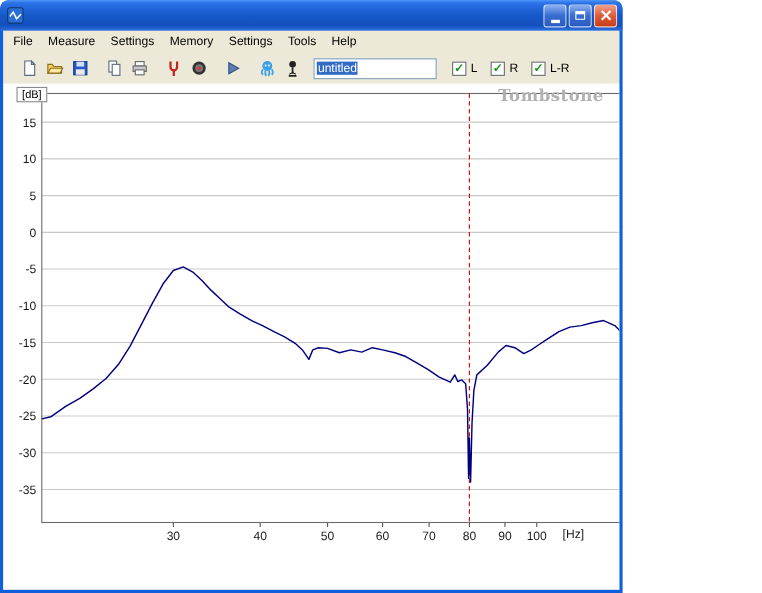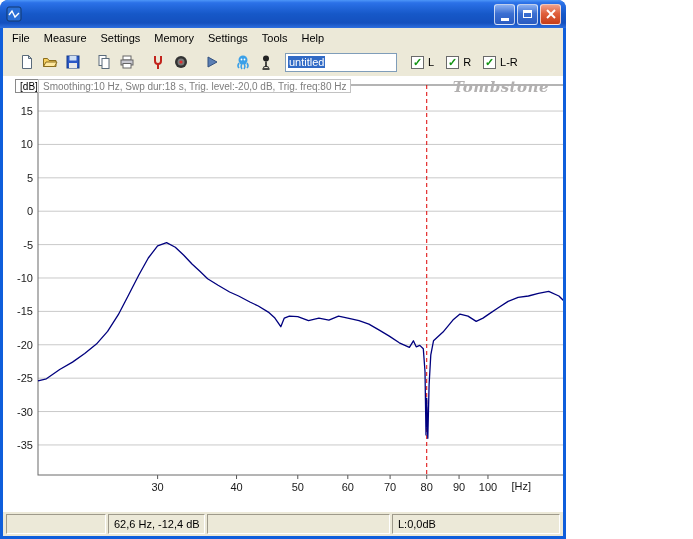--- a/index.html
+++ b/index.html
@@ -42,21 +42,21 @@
 
   
   .chart{flex:1;position:relative;background:#fff;overflow:hidden}
   .chart svg{position:absolute;left:0;top:0}
   .chart text.tick{font-family:"Liberation Sans",sans-serif;font-size:11px;fill:#1a1a1a}
   .dbbox{position:absolute;left:12px;top:3px;width:28px;height:14px;border:1px solid #8a8a8a;
     font-size:10px;display:flex;align-items:center;justify-content:center;background:#fff}
   .infobox{position:absolute;left:35px;top:3px;height:14px;border:1px solid #c2c2c2;
     font-size:10px;color:#7d7d7d;display:flex;align-items:center;padding:0 4px;background:#fff;white-space:nowrap}
   .watermark{position:absolute;right:14px;top:2px;font-family:"DejaVu Serif",serif;
-    font-style:italic;font-weight:bold;font-size:15px;color:#b2b0b0;letter-spacing:.5px}
+    font-weight:bold;font-size:15px;color:#b2b0b0;letter-spacing:.5px}
   .hzlabel{position:absolute;right:32px;top:404px;font-size:11px;color:#1a1a1a}
 
   
   .statusbar{height:24px;background:#ece9d8;display:flex;gap:2px;padding:2px 3px;align-items:stretch}
   .sb{border:1px solid;border-color:#9e9a8b #fff #fff #9e9a8b;background:#ece9d8;
     font-size:11px;display:flex;align-items:center;padding:0 5px;white-space:nowrap;overflow:hidden}
 </style>
 </head>
 <body>
 
@@ -226,26 +226,19 @@
           <text x="423.7326243810554" y="415" text-anchor="middle" class="tick">80</text>
           <line x1="456.05024797692846" x2="456.05024797692846" y1="399" y2="403" stroke="#555"></line>
           <text x="456.05024797692846" y="415" text-anchor="middle" class="tick">90</text>
           <line x1="484.95934738943106" x2="484.95934738943106" y1="399" y2="403" stroke="#555"></line>
           <text x="484.95934738943106" y="415" text-anchor="middle" class="tick">100</text>
           <rect x="35" y="9" width="636" height="390" fill="none" stroke="#6a6a6a" stroke-width="1"></rect>
           <line x1="423.7326243810554" x2="423.7326243810554" y1="9" y2="399" stroke="#dd0000" stroke-dasharray="4 3" stroke-width="1"></line>
           <polyline points="35.0,304.8 43.4,302.8 56.7,293.5 69.5,286.1 81.7,277.5 93.4,268.1 104.6,255.4 115.3,238.7 125.7,218.7 135.7,199.3 145.3,182.0 154.6,169.9 163.6,166.6 172.3,171.3 180.8,179.3 189.0,188.0 196.9,195.3 204.6,202.7 215.1,209.3 226.6,216.0 235.6,220.0 246.9,226.0 255.3,230.0 265.3,236.1 271.9,242.1 277.8,250.7 281.3,242.1 286.4,240.1 294.8,240.7 305.5,244.7 315.9,242.1 325.9,244.1 335.5,240.1 344.8,242.1 356.0,244.7 365.9,248.1 376.3,254.1 386.3,260.1 396.3,266.8 406.4,271.4 410.4,264.8 413.2,270.8 416.8,269.4 420.3,272.8 422.0,295.5 423.0,358.9 423.7,322.2 424.8,362.3 426.1,308.8 427.8,278.8 430.5,264.8 440.0,256.1 449.9,244.1 457.0,238.1 465.0,240.1 473.2,245.4 480.0,242.1 485.8,238.1 494.9,232.0 505.1,225.4 515.1,221.4 525.4,220.0 535.4,217.4 545.7,215.4 555.9,220.0 566.1,230.0 576.3,238.1 581.2,240.1 591.6,230.0 601.6,225.4 611.9,228.0 622.0,230.0 632.2,236.1 642.2,242.1 649.3,250.1 655.2,264.8 660.2,291.5 665.1,324.9 668.1,334.9 671.0,318.2" fill="none" stroke="#00007e" stroke-width="1.3" stroke-linejoin="round"></polyline>
         </svg>
       <div class="dbbox">[dB]</div>
-      <div class="infobox">Smoothing:10 Hz, Swp dur:18 s, Trig. level:-20,0 dB, Trig. freq:80 Hz</div>
       <div class="watermark">Tombstone</div>
       <div class="hzlabel">[Hz]</div>
     </div>
 
-    <div class="statusbar">
-        <div class="sb" style="width: 100px;"></div>
-        <div class="sb" style="width: 97px;">62,6 Hz, -12,4 dB</div>
-        <div class="sb" style="width: 183px;"></div>
-        <div class="sb" style="flex: 1 1 0%;">L:0,0dB</div>
-      </div>
 
   </div>
 </div>
 
 </body></html>

